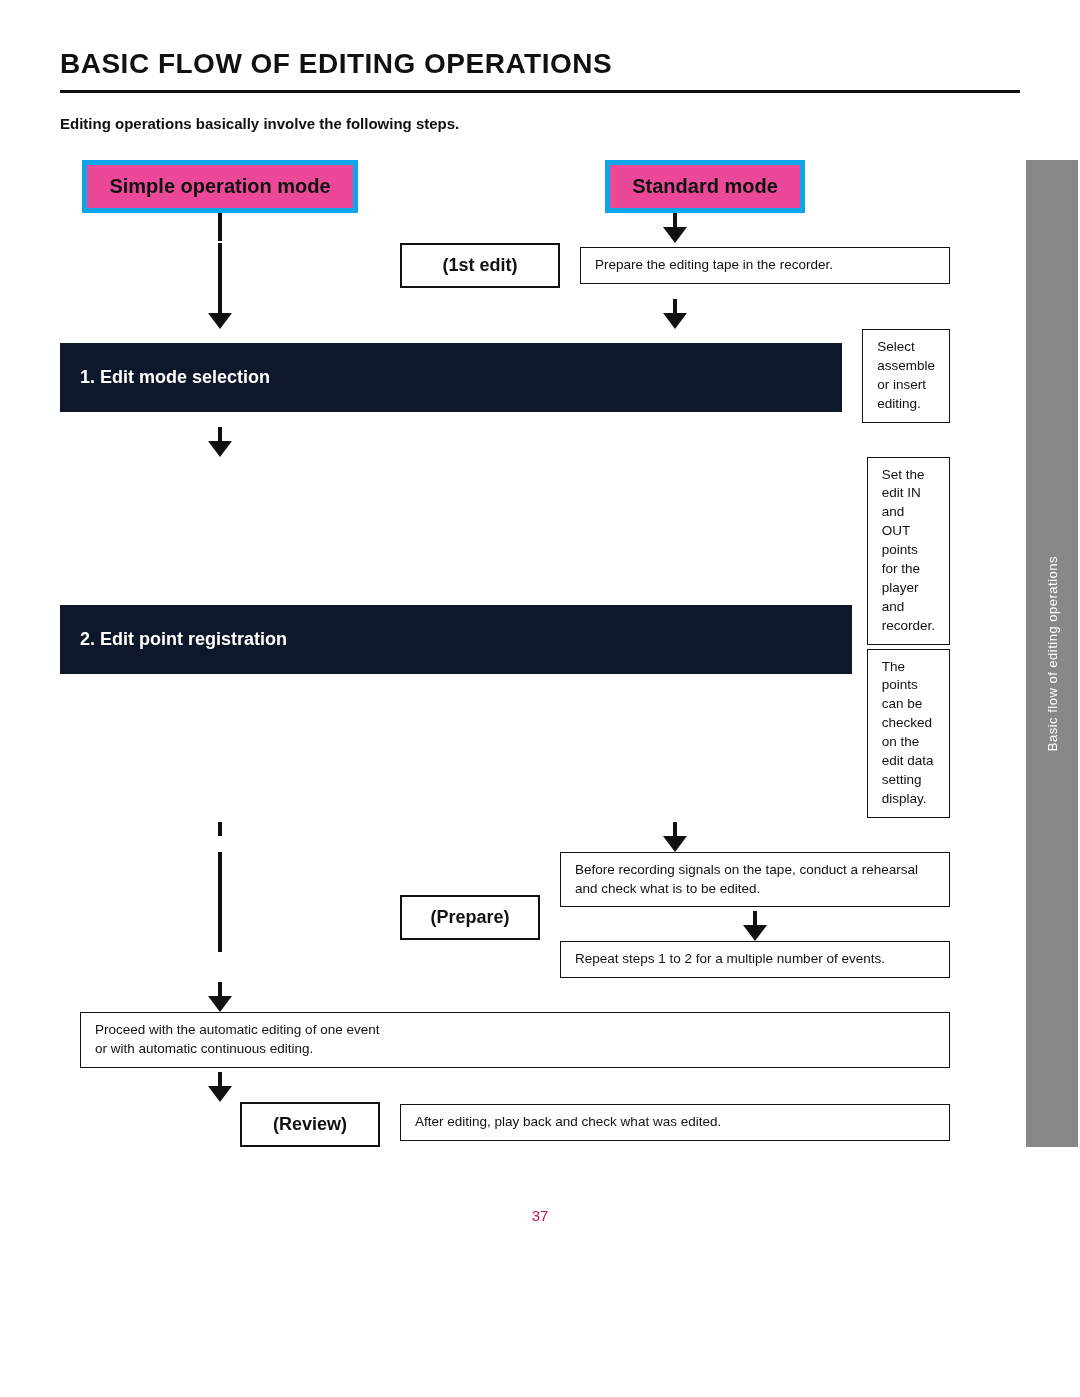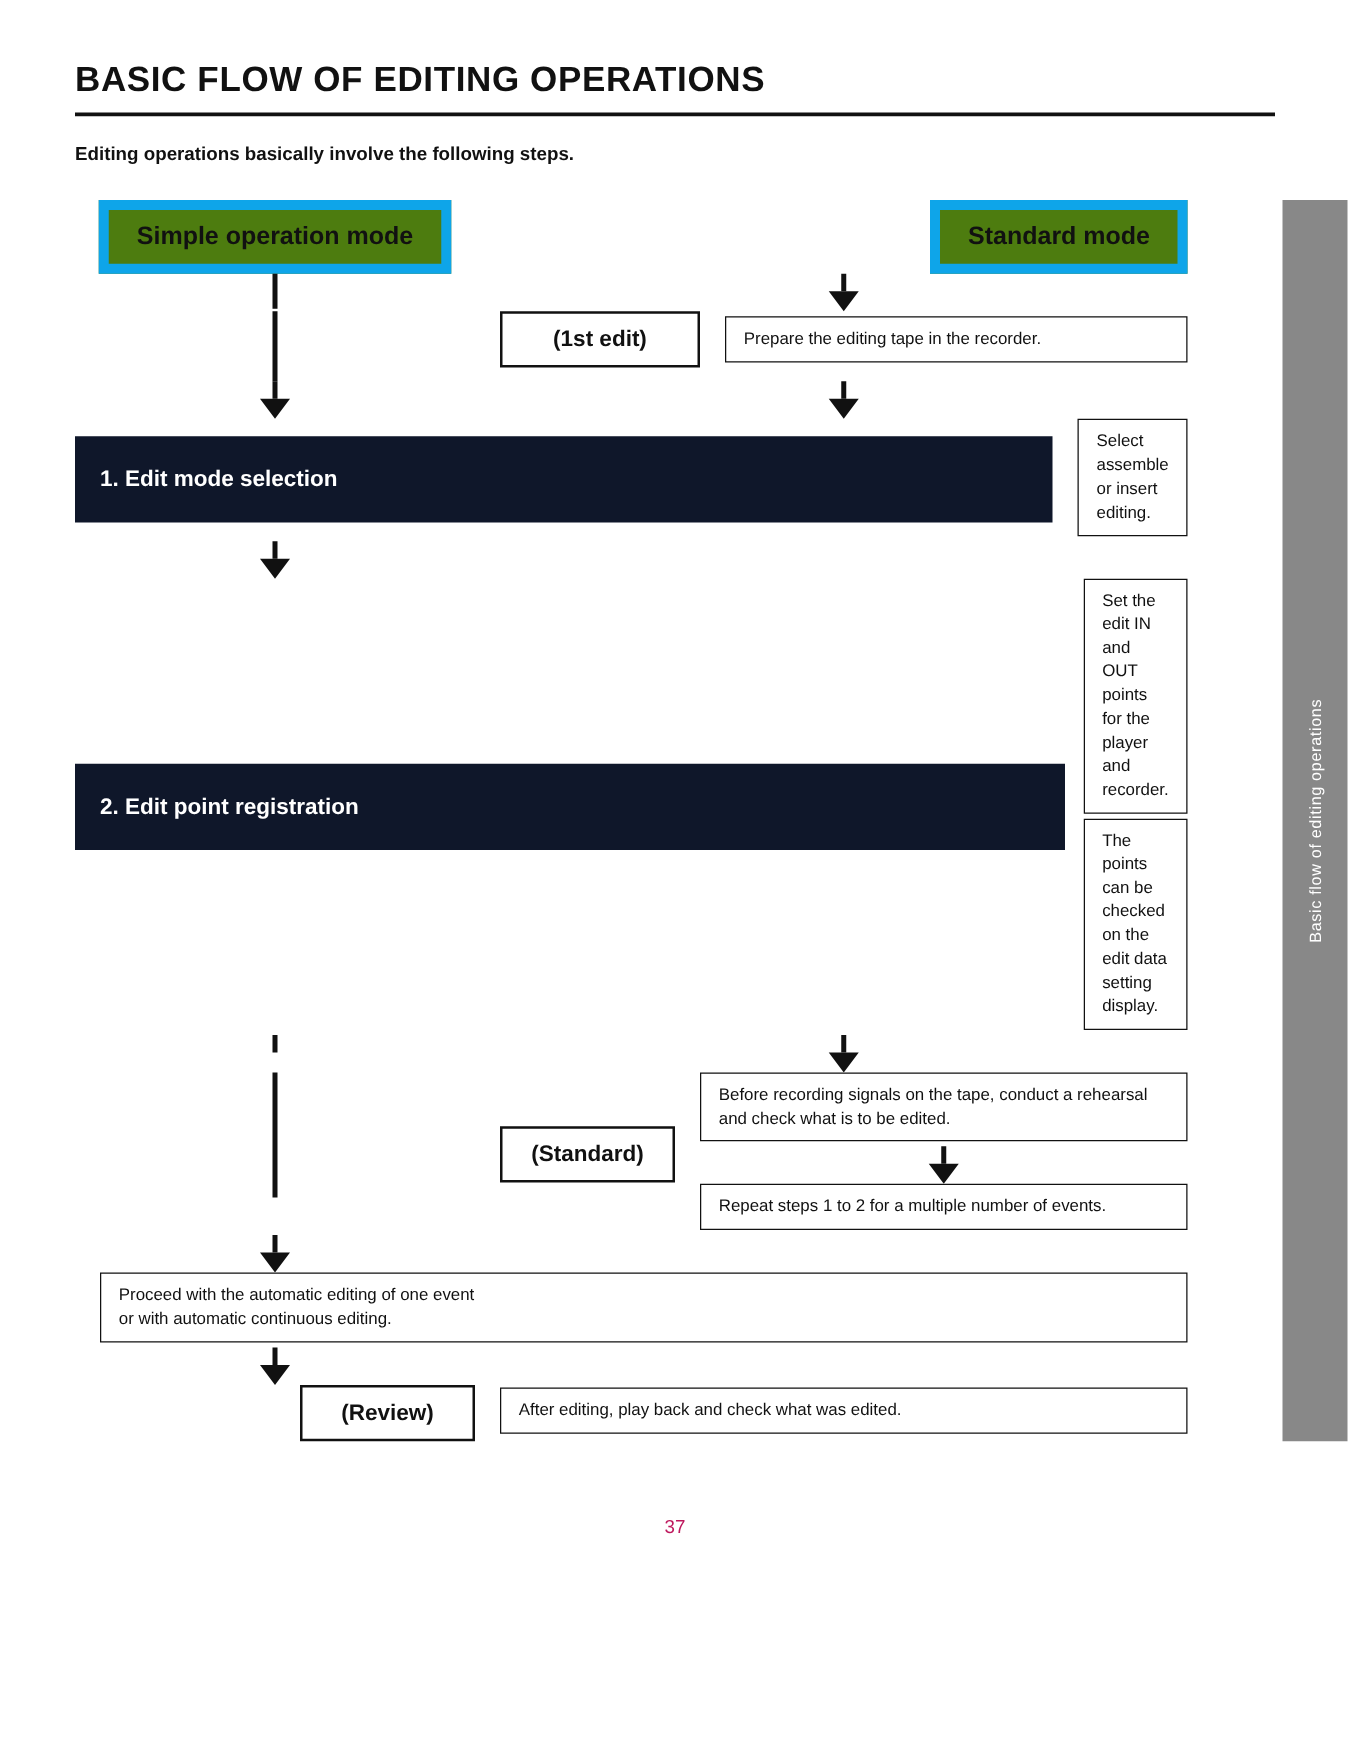--- a/index.html
+++ b/index.html
@@ -27,26 +27,26 @@
       margin-bottom: 22px;
     }
 
     .subtitle {
       font-size: 15px;
       font-weight: 700;
       margin-bottom: 28px;
     }
 
     .mode-box {
-      border: 8px solid #0ea5e9;
+      border: 5px solid #0ea5e9;
       font-size: 20px;
       font-weight: 700;
       padding: 10px 22px;
       display: inline-block;
-      background: #4d7c0f;
+      background: #ec4899;
     }
 
     .mode-box-simple {
       margin-left: 0;
     }
 
     .mode-box-standard {
       margin-left: 60px;
     }
 
@@ -143,21 +143,21 @@
 <p class="subtitle">Editing operations basically involve the following steps.</p>
 
 <div class="full-flow">
 
   <div style="display:flex; flex-direction:row; align-items:flex-end; margin-bottom:0; padding-left:0;">
 
     <div style="width:320px; display:flex; align-items:center; justify-content:center;">
       <div class="mode-box mode-box-simple">Simple operation mode</div>
     </div>
 
-    <div style="flex:1; display:flex; align-items:center; justify-content:flex-end; padding-left:20px;">
+    <div style="flex:1; display:flex; align-items:center; justify-content:center; padding-left:20px;">
       <div class="mode-box mode-box-standard">Standard mode</div>
     </div>
   </div>
 
   <div style="display:flex; flex-direction:row; margin-bottom:0;">
 
     <div style="width:320px; display:flex; flex-direction:column; align-items:center;">
       <div class="v-line" style="height:28px;"></div>
 
     </div>
@@ -236,21 +236,21 @@
   </div>
 
   <div style="display:flex; flex-direction:row; align-items:flex-start; width:100%;">
 
     <div style="width:320px; display:flex; flex-direction:column; align-items:center;">
       <div class="v-line" style="height:100px;"></div>
     </div>
 
     <div style="flex:1; padding-left:20px; display:flex; flex-direction:column;">
       <div style="display:flex; flex-direction:row; align-items:center;">
-        <div class="step-box-outline" style="width:140px;">(Standard)</div>
+        <div class="step-box-outline" style="width:140px;">(Prepare)</div>
         <div style="flex:1; margin-left:20px; display:flex; flex-direction:column;">
           <div class="desc-box">Before recording signals on the tape, conduct a rehearsal and check what is to be edited.</div>
           <div class="v-line" style="height:14px; margin:0 auto;"></div>
           <div class="arrow-head" style="margin:0 auto;"></div>
           <div class="desc-box">Repeat steps 1 to 2 for a multiple number of events.</div>
         </div>
       </div>
     </div>
   </div>
 

